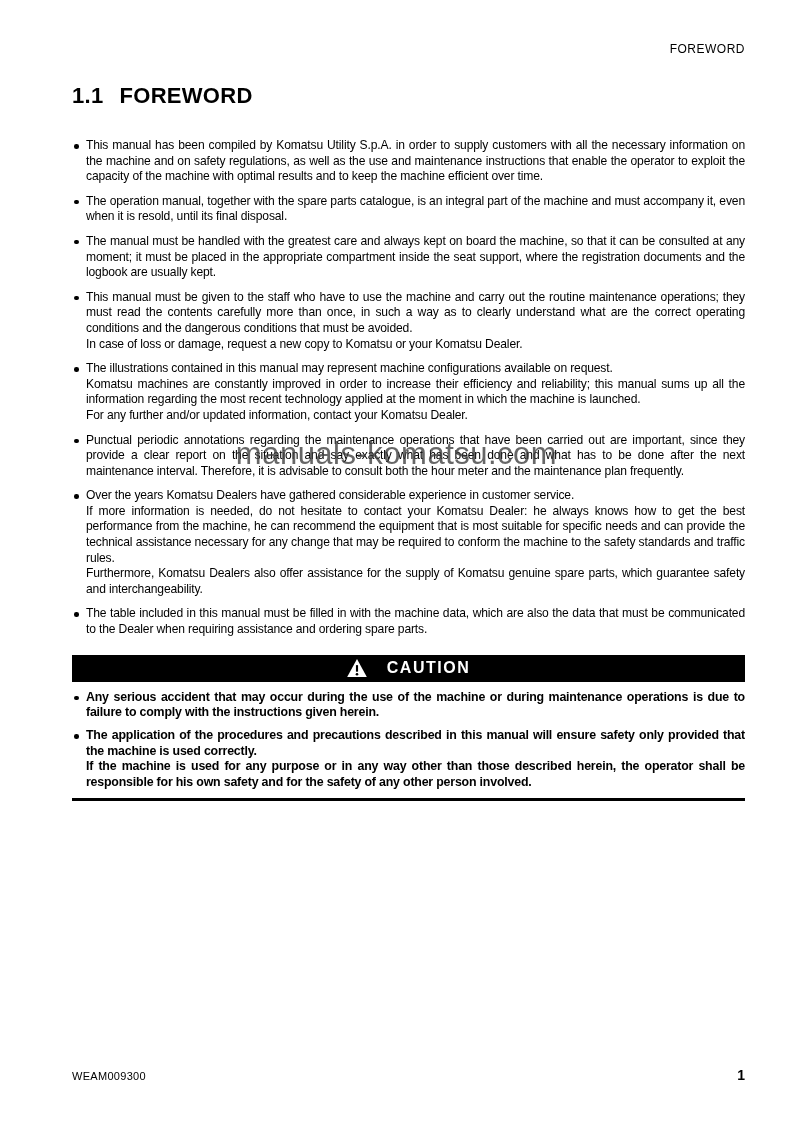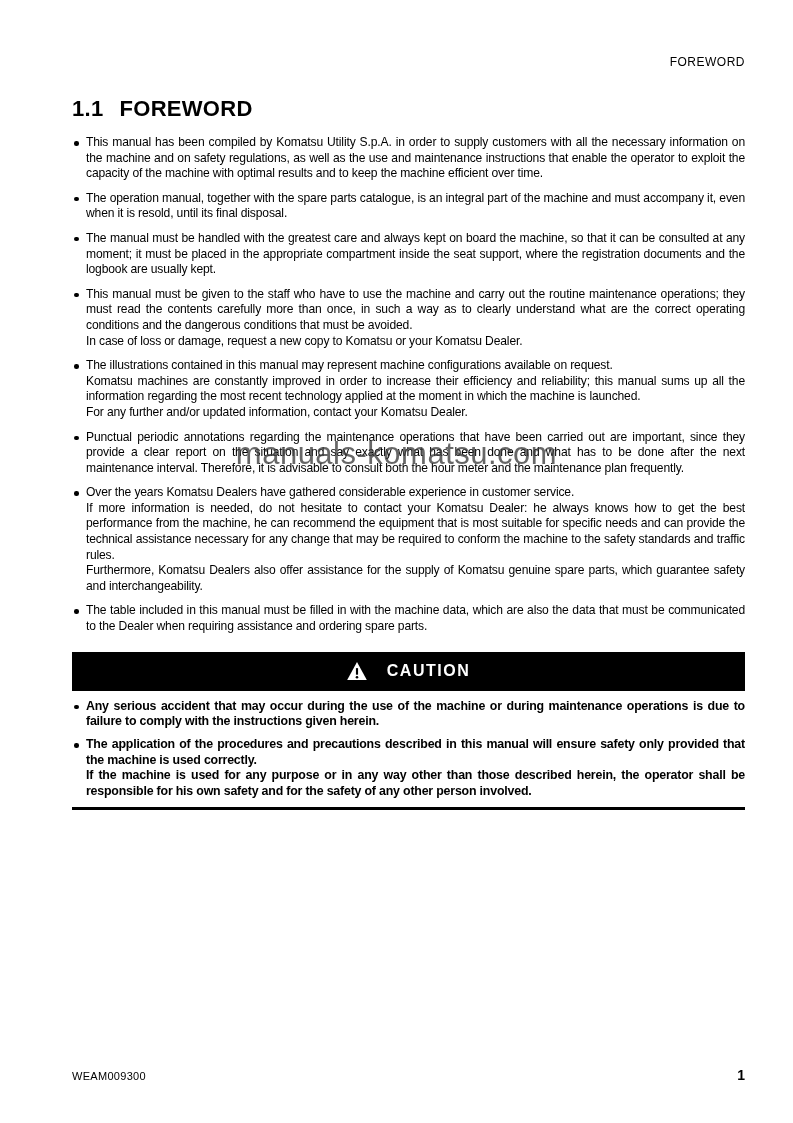--- a/index.html
+++ b/index.html
@@ -8,40 +8,40 @@
     position: relative;
     width: 793px;
     height: 1123px;
     margin: 0 auto;
     background: #ffffff;
     color: #000;
     font-family: "Liberation Sans", sans-serif;
     overflow: hidden;
   }
   .content {
-    padding: 55px 48px 0 72px;
+    padding: 42px 48px 0 72px;
   }
   .running-header {
     text-align: right;
     font-size: 12px;
     letter-spacing: 0.5px;
     color: #000;
   }
   h1.section-title {
     margin-top: 27px;
     font-size: 22px;
     font-weight: bold;
     letter-spacing: 0.3px;
     display: flex;
     align-items: flex-end;
   }
   h1.section-title .num { margin-right: 16px; }
   ul.bullet-list {
     list-style: none;
-    margin-top: 13px;
+    margin-top: 29px;
   }
   ul.bullet-list li {
     position: relative;
     padding-left: 14px;
     margin-bottom: 9px;
     font-size: 12.1px;
     line-height: 15.6px;
     letter-spacing: -0.15px;
     text-align: justify;
     white-space: pre-line;
@@ -51,21 +51,21 @@
     position: absolute;
     left: 2px;
     top: 6px;
     width: 4.5px;
     height: 4.5px;
     border-radius: 50%;
     background: #000;
   }
   .caution-bar {
     margin-top: 17px;
-    height: 39px;
+    height: 27px;
     background: #000;
     display: flex;
     align-items: center;
     justify-content: center;
     gap: 20px;
   }
   .caution-bar .warn-icon { display: flex; align-items: center; }
   .caution-label {
     color: #fff;
     font-weight: bold;

